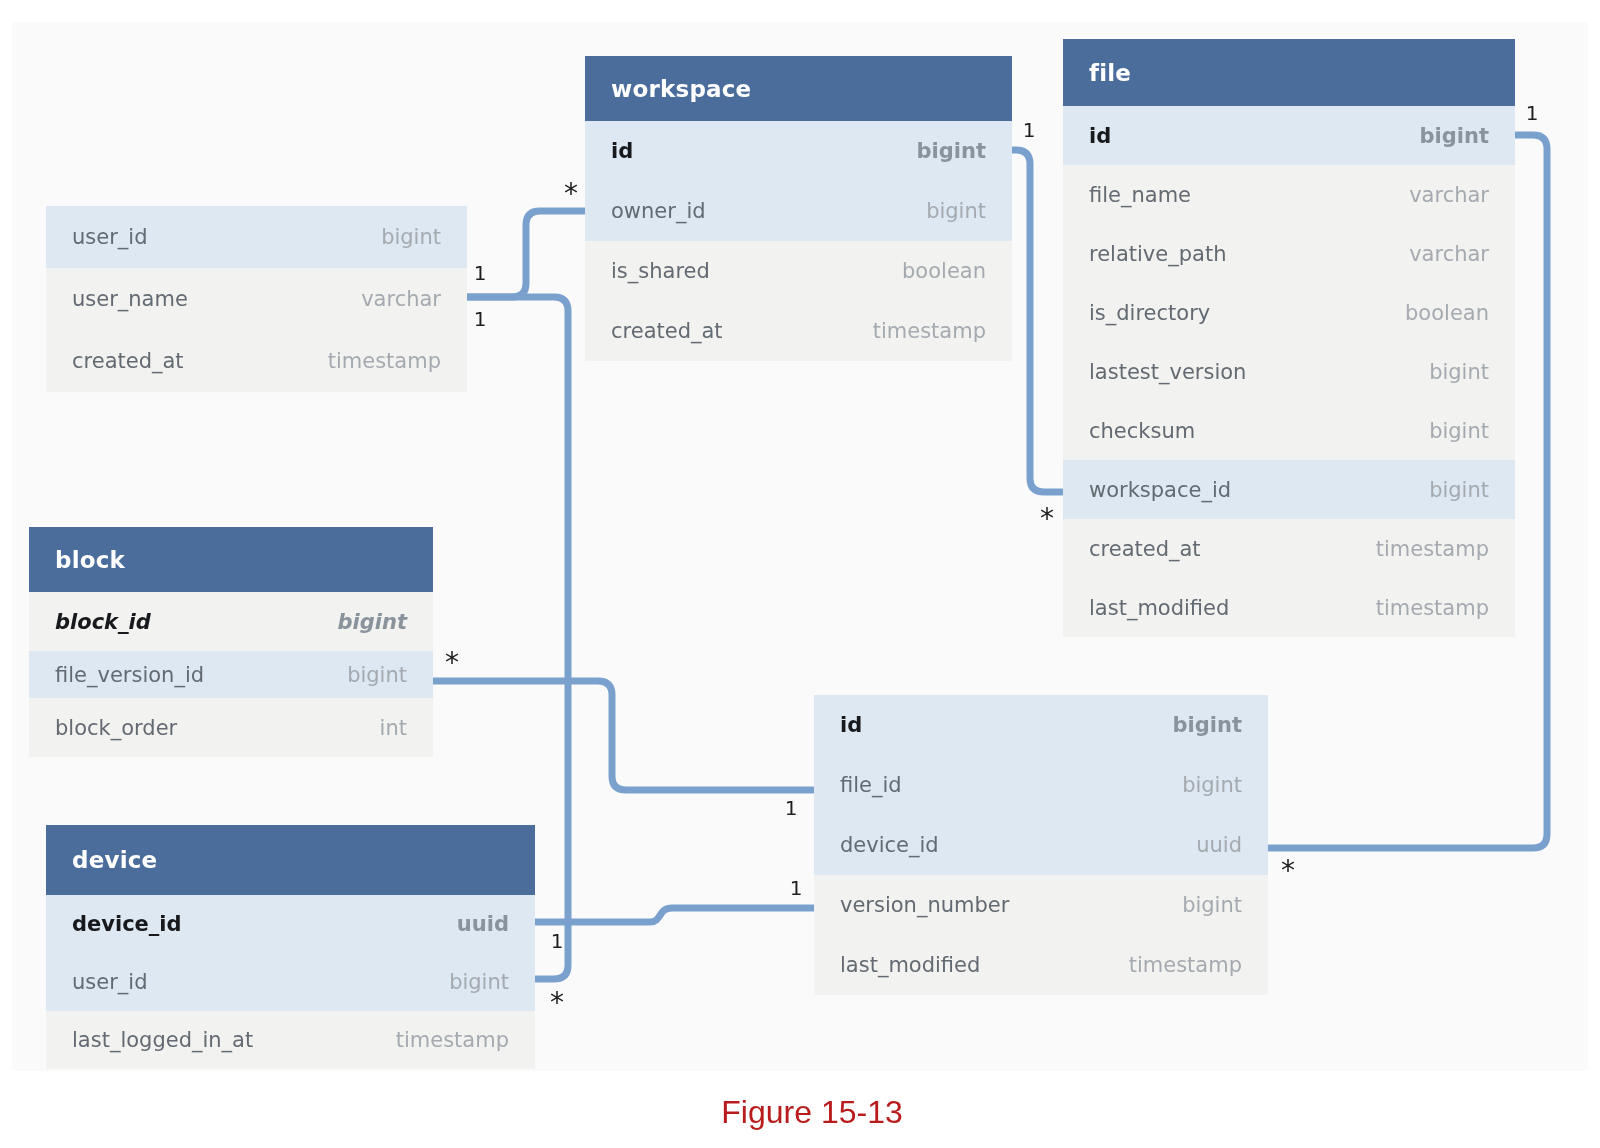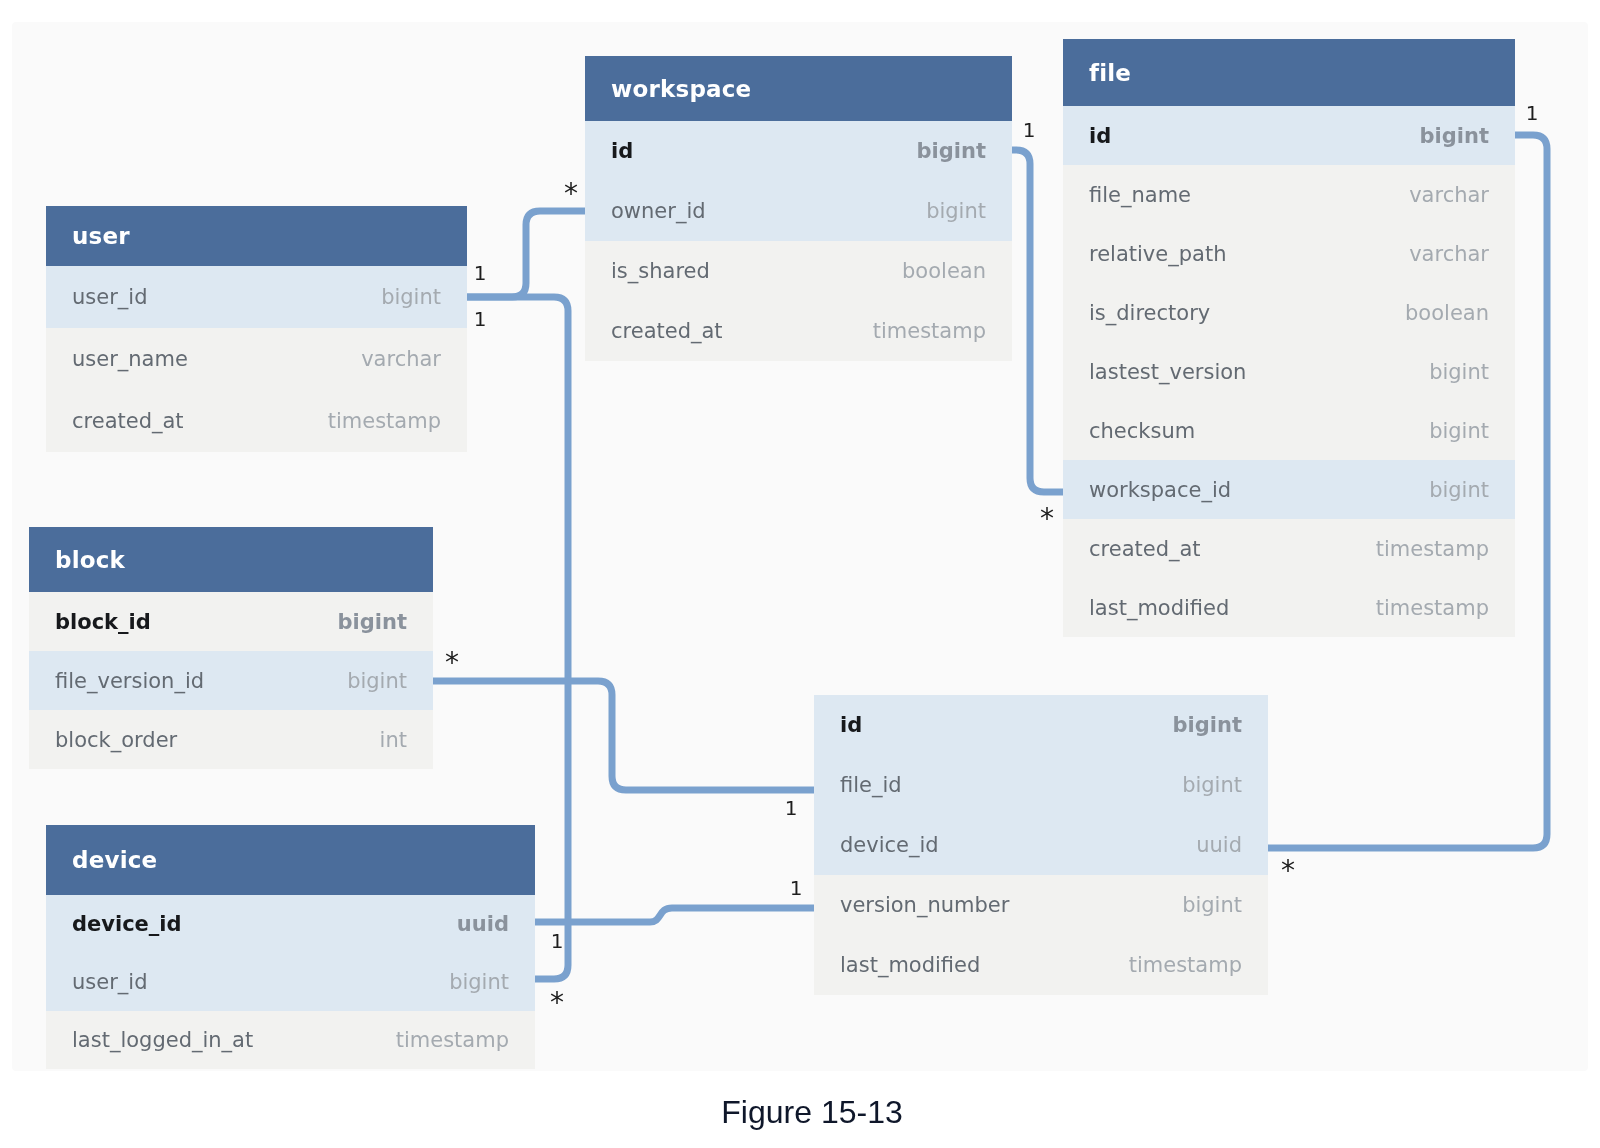--- a/index.html
+++ b/index.html
@@ -35,41 +35,38 @@
   .er-row.pk .fname{font-weight:700;color:var(--pk-field-text,#17191c);}
   .er-row.pk .ftype{font-weight:700;color:var(--pk-type-text,#8a929c);}
   .card{
     position:absolute;transform:translate(-50%,-50%);
     font-size:20px;color:var(--cardinality-text,#1e1e1e);line-height:1;
   }
   .card.star{font-size:28px;transform:translate(-50%,-32%);}
   #caption{
     position:absolute;left:812px;top:1112px;transform:translate(-50%,-50%);
     font-family:"Liberation Sans","DejaVu Sans",sans-serif;
-    font-size:32px;color:#0f172a;white-space:nowrap;z-index:3;
+    font-size:32px;color:#b91c1c;white-space:nowrap;z-index:3;
   }
 </style>
 </head>
 <body>
 
 <div id="stage">
   <div id="panel"></div>
   <svg id="wires" width="1600" height="1148" viewBox="0 0 1600 1148">
       <path d="M 467 297 L 512 297 Q 526 297 526 283 L 526 225 Q 526 211 540 211 L 585 211"></path>
       <path d="M 467 297 L 554 297 Q 568 297 568 311 L 568 965 Q 568 979 554 979 L 535 979"></path>
       <path d="M 433 681 L 598 681 Q 612 681 612 695 L 612 776 Q 612 790 626 790 L 814 790"></path>
       <path d="M 535 922 L 650 922 C 662 922 658 908 672 908 L 814 908"></path>
       <path d="M 1012 150 L 1016 150 Q 1030 150 1030 164 L 1030 478 Q 1030 492 1044 492 L 1063 492"></path>
       <path d="M 1515 135 L 1533 135 Q 1547 135 1547 149 L 1547 834 Q 1547 848 1533 848 L 1268 848"></path>
     </svg>
   <div id="tables-layer">
       <div class="er-table" style="left: 46px; top: 206px; width: 421px;">
-        <div class="er-header" style="height: 60px;">
-          <span class="tname">user</span>
-        </div>
         <div class="er-row hl" style="height: 62px;">
           <span class="fname">user_id</span>
           <span class="ftype">bigint</span>
         </div>
         <div class="er-row" style="height: 62px;">
           <span class="fname">user_name</span>
           <span class="ftype">varchar</span>
         </div>
         <div class="er-row" style="height: 62px;">
           <span class="fname">created_at</span>
@@ -135,25 +132,25 @@
         </div>
         <div class="er-row" style="height: 59px;">
           <span class="fname">last_modified</span>
           <span class="ftype">timestamp</span>
         </div>
       </div>
       <div class="er-table" style="left: 29px; top: 527px; width: 404px;">
         <div class="er-header" style="height: 65px;">
           <span class="tname">block</span>
         </div>
-        <div class="er-row pk" style="height: 59px;">
+        <div class="er-row pk" style="height: 59px; font-style: italic;">
           <span class="fname">block_id</span>
           <span class="ftype">bigint</span>
         </div>
-        <div class="er-row hl" style="height: 59px;">
+        <div class="er-row hl" style="height: 47px;">
           <span class="fname">file_version_id</span>
           <span class="ftype">bigint</span>
         </div>
         <div class="er-row" style="height: 59px;">
           <span class="fname">block_order</span>
           <span class="ftype">int</span>
         </div>
       </div>
       <div class="er-table" style="left: 46px; top: 825px; width: 489px;">
         <div class="er-header" style="height: 70px;">

